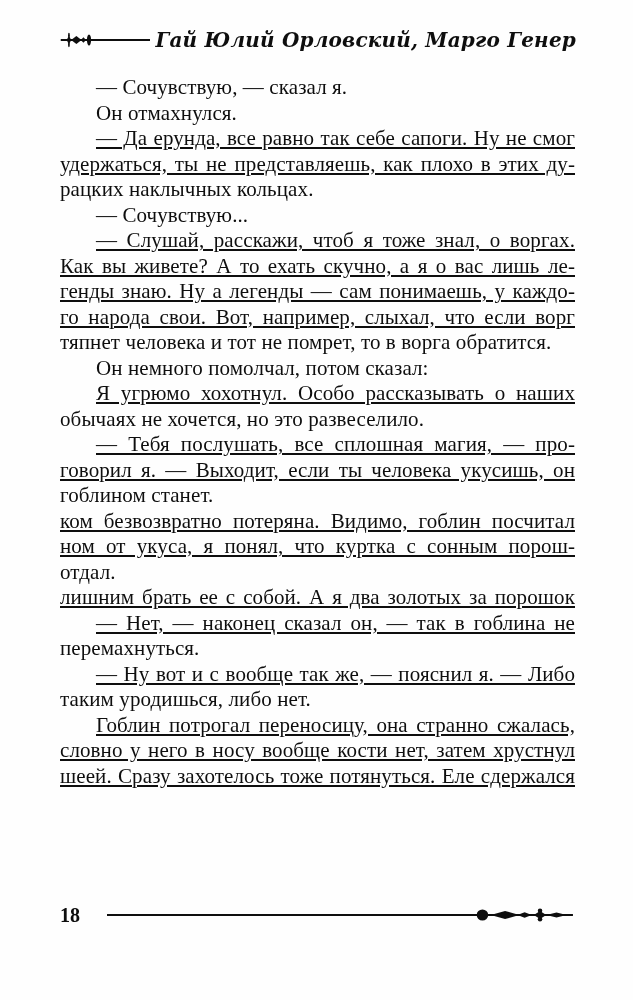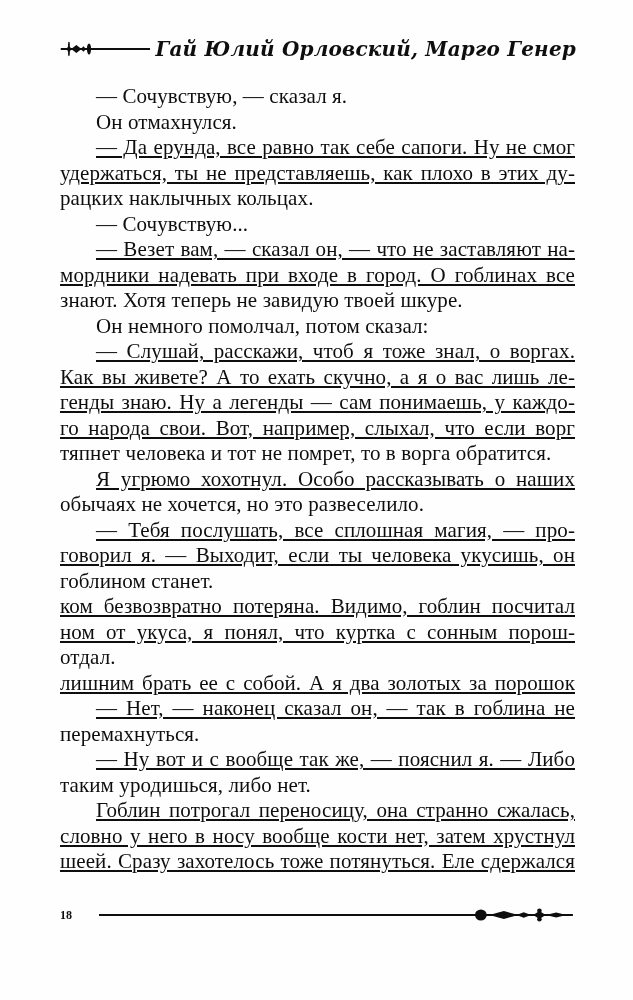--- a/index.html
+++ b/index.html
@@ -6,21 +6,21 @@
   .page {
     position: relative;
     width: 633px;
     height: 1000px;
     margin: 0 auto;
     background: #fefefe;
     color: #0e0e0e;
     font-family: "Liberation Serif", serif;
     overflow: hidden;
     box-sizing: border-box;
-    padding-top: 37px;
+    padding-top: 28px;
   }
   
   .header {
     margin: 0 57px 0 60px;
     display: flex;
     align-items: center;
     height: 24px;
   }
   .header .rule {
     flex: 1 1 auto;
@@ -57,21 +57,21 @@
     left: 60px;
     right: 58px;
     top: 902px;
     display: flex;
     align-items: center;
     height: 26px;
   }
   .pagenum {
     flex: 0 0 auto;
     font-weight: 700;
-    font-size: 12px;
+    font-size: 20px;
   }
   .footer .rule {
     flex: 1 1 auto;
     height: 18px;
     margin-left: 27px;
     min-width: 0;
   }
   svg { display: block; }
 </style>
 </head>
@@ -101,33 +101,28 @@
       </div>
       <div class="para">
         <div class="line first just">— Да ерунда, все равно так себе сапоги. Ну не смог</div>
         <div class="line just">удержаться, ты не представляешь, как плохо в этих ду-</div>
         <div class="line">рацких наклычных кольцах.</div>
       </div>
       <div class="para">
         <div class="line first">— Сочувствую...</div>
       </div>
       <div class="para">
-        <div class="line first just">— Везет вам, — сказал он, — что не заставляют на-</div>
-        <div class="line just">мордники надевать при входе в город. О гоблинах все</div>
-        <div class="line">знают. Хотя теперь не завидую твоей шкуре.</div>
-      </div>
-      <div class="para">
-        <div class="line first">Он немного помолчал, потом сказал:</div>
-      </div>
-      <div class="para">
         <div class="line first just">— Слушай, расскажи, чтоб я тоже знал, о воргах.</div>
         <div class="line just">Как вы живете? А то ехать скучно, а я о вас лишь ле-</div>
         <div class="line just">генды знаю. Ну а легенды — сам понимаешь, у каждо-</div>
         <div class="line just">го народа свои. Вот, например, слыхал, что если ворг</div>
         <div class="line">тяпнет человека и тот не помрет, то в ворга обратится.</div>
+      </div>
+      <div class="para">
+        <div class="line first">Он немного помолчал, потом сказал:</div>
       </div>
       <div class="para">
         <div class="line first just">Я угрюмо хохотнул. Особо рассказывать о наших</div>
         <div class="line">обычаях не хочется, но это развеселило.</div>
       </div>
       <div class="para">
         <div class="line first just">— Тебя послушать, все сплошная магия, — про-</div>
         <div class="line just">говорил я. — Выходит, если ты человека укусишь, он</div>
         <div class="line">гоблином станет.</div>
       </div>

